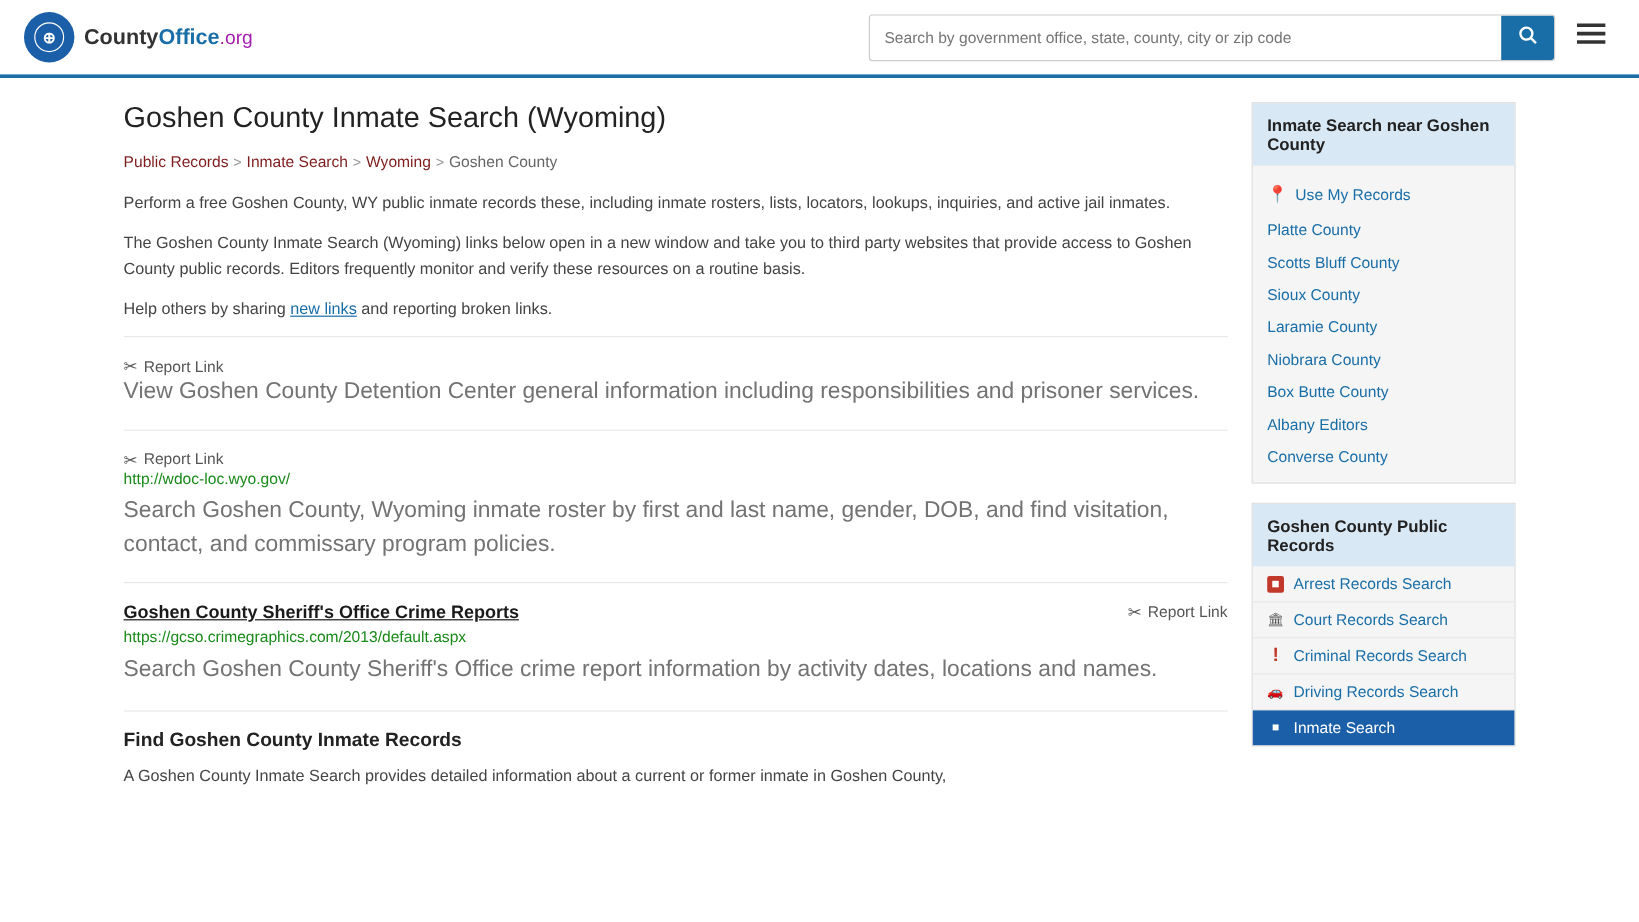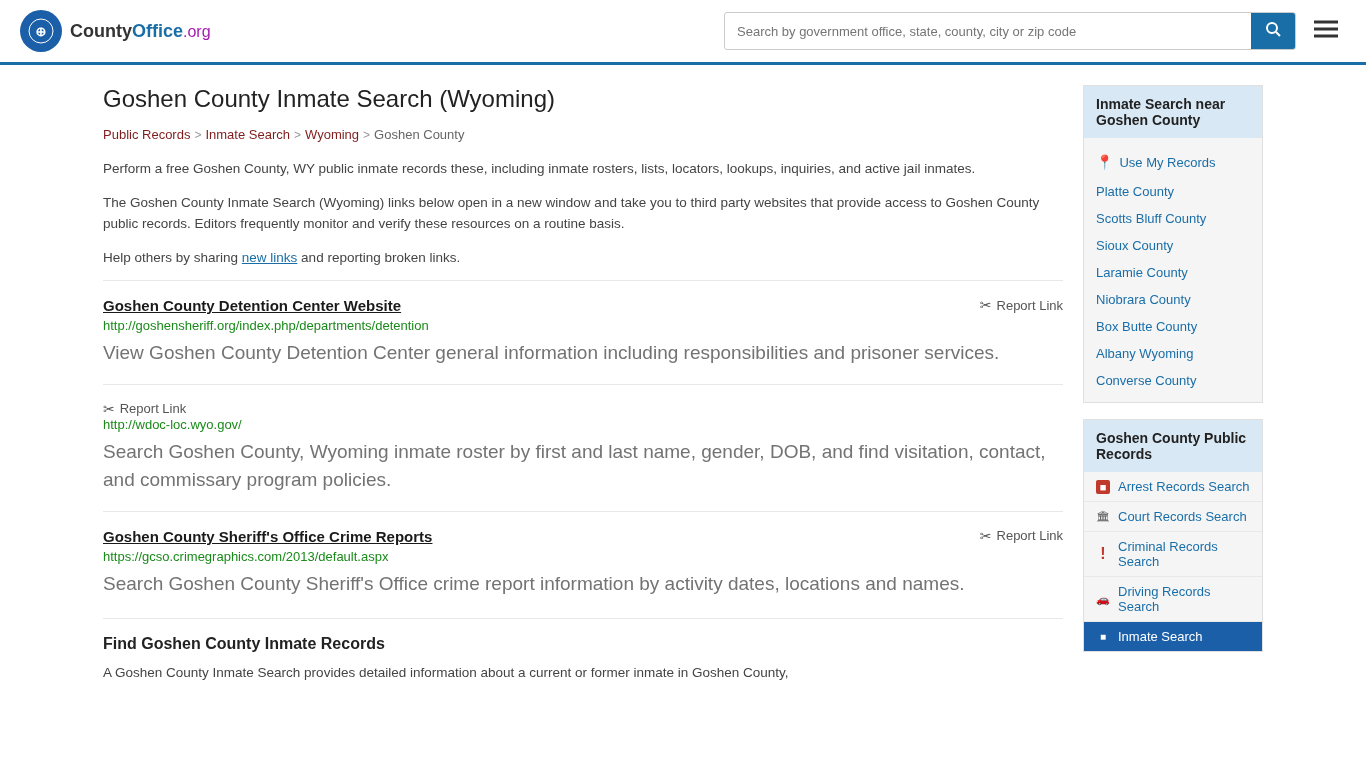--- a/index.html
+++ b/index.html
@@ -71,21 +71,21 @@
       max-width: 1200px;
       margin: 0 auto;
       padding: 20px 20px;
       display: flex;
       gap: 20px;
     }
     .content-area {
       flex: 1;
     }
     .sidebar {
-      width: 180px;
+      width: 220px;
       flex-shrink: 0;
     }
 
     
     .page-title {
       font-size: 24px;
       font-weight: normal;
       color: #222;
       margin-bottom: 14px;
     }
@@ -313,27 +313,25 @@
     </div>
 
     <p class="description">Perform a free Goshen County, WY public inmate records these, including inmate rosters, lists, locators, lookups, inquiries, and active jail inmates.</p>
     <p class="description">The Goshen County Inmate Search (Wyoming) links below open in a new window and take you to third party websites that provide access to Goshen County public records. Editors frequently monitor and verify these resources on a routine basis.</p>
     <p class="description">
       <span>Help others by sharing </span><a href="#">new links</a><span> and reporting broken links.</span>
     </p>
 
     <div class="result-item">
       <div class="result-header">
-        <span class="result-title">Goshen County Detention Center Website</span>
         <div class="report-link">
           <span class="report-icon">✂</span>
           <span>Report Link</span>
         </div>
       </div>
-      <div class="result-url">http://goshensheriff.org/index.php/departments/detention</div>
       <div class="result-desc">View Goshen County Detention Center general information including responsibilities and prisoner services.</div>
     </div>
 
     <div class="result-item">
       <div class="result-header">
         <div class="report-link">
           <span class="report-icon">✂</span>
           <span>Report Link</span>
         </div>
       </div>
@@ -368,21 +366,21 @@
         <div class="use-location">
           <span style="color:#333;font-size:14px;">📍</span>
           <span>Use My Records</span>
         </div>
         <a class="sidebar-link">Platte County</a>
         <a class="sidebar-link">Scotts Bluff County</a>
         <a class="sidebar-link">Sioux County</a>
         <a class="sidebar-link">Laramie County</a>
         <a class="sidebar-link">Niobrara County</a>
         <a class="sidebar-link">Box Butte County</a>
-        <a class="sidebar-link">Albany Wyoming</a>
+        <a class="sidebar-link">Albany Editors</a>
         <a class="sidebar-link">Converse County</a>
       </div>
     </div>
 
     <div class="sidebar-records-section">
       <div class="sidebar-records-section-header">Goshen County Public Records</div>
       <div>
         <div class="records-link">
           <span class="rec-icon arrest">■</span>
           <span>Arrest Records Search</span>

